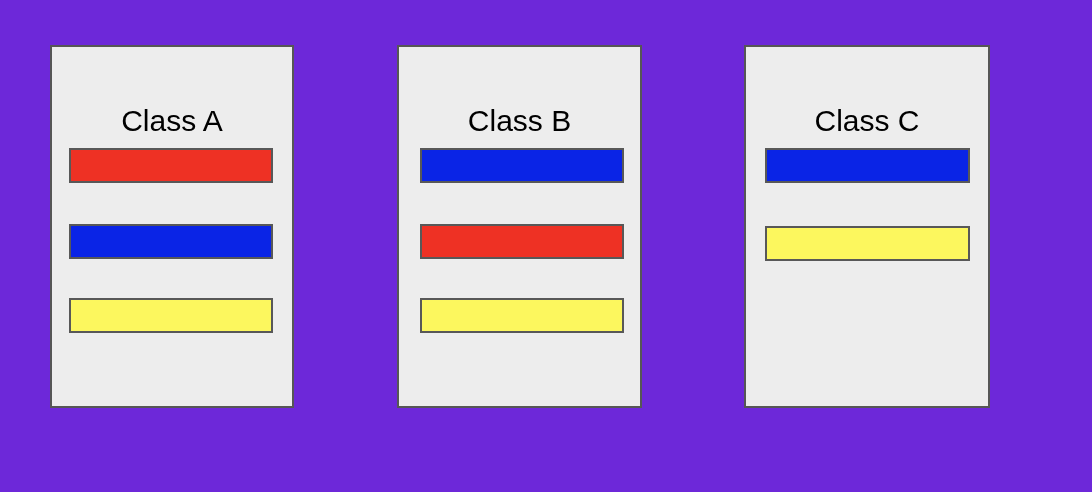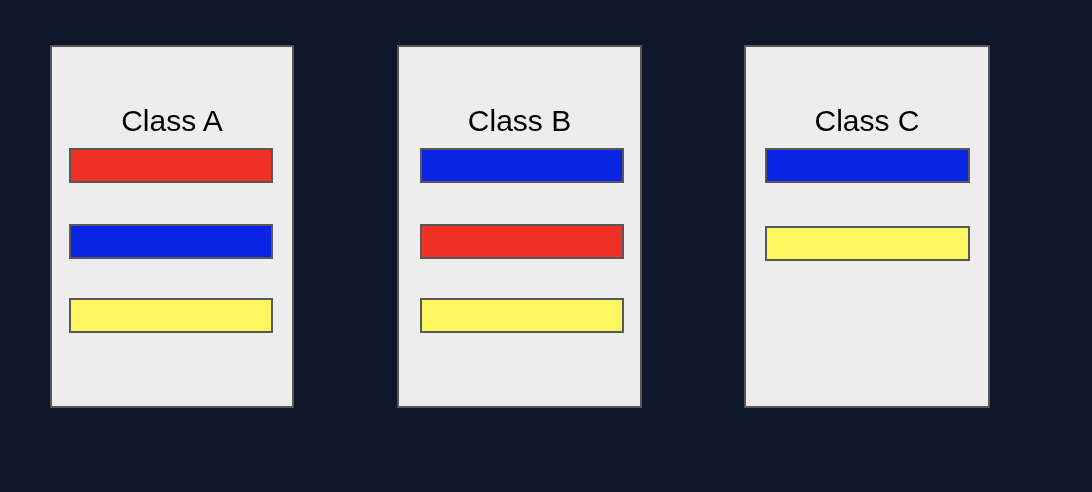--- a/index.html
+++ b/index.html
@@ -12,21 +12,21 @@
     height: 492px;
     background: #ffffff;
     font-family: "Liberation Sans", sans-serif;
     overflow: hidden;
   }
 
   #stage {
     position: relative;
     width: 1092px;
     height: 492px;
-    background: #0f172a;
+    background: #6d28d9;
     text-decoration: underline;
   }
 
   .panel {
     position: absolute;
     box-sizing: border-box;
     background: #ededed;
     border: 2px solid #565656;
     top: 45px;
     height: 363px;

